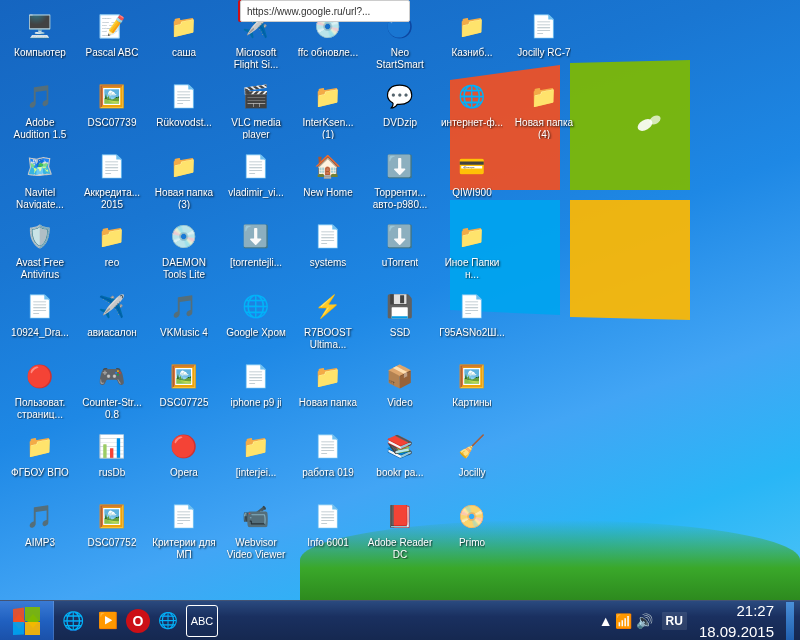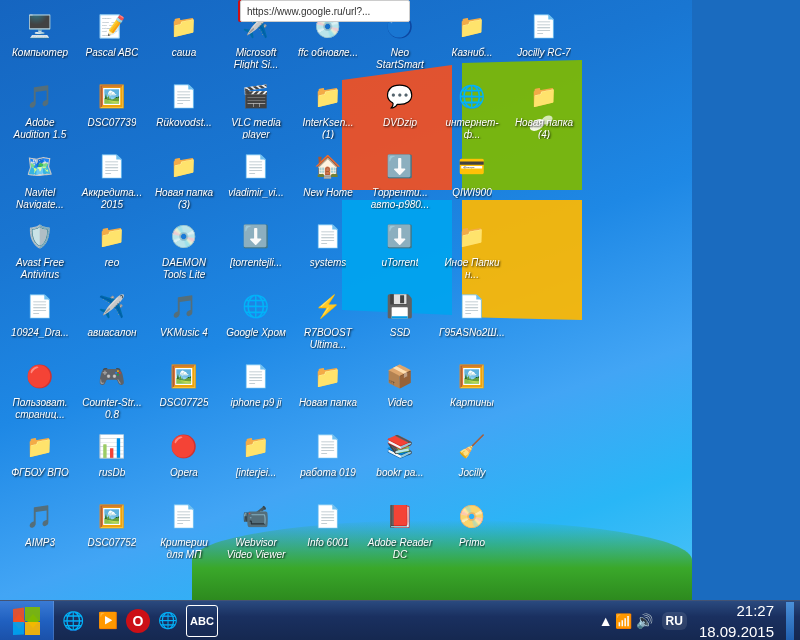--- a/index.html
+++ b/index.html
@@ -7,21 +7,21 @@
       width: 800px;
       height: 640px;
       overflow: hidden;
       font-family: 'Segoe UI', Arial, sans-serif;
       position: relative;
       background: #1a6bbf;
     }
 
     
     .desktop {
-      width: 692px;
+      width: 800px;
       height: 600px;
       position: relative;
       overflow: hidden;
       background: linear-gradient(160deg, #1565c0 0%, #1976d2 30%, #1e88e5 50%, #42a5f5 70%, #29b6f6 85%, #4fc3f7 100%);
     }
 
     
     .desktop-icons {
       position: absolute;
       top: 0;
@@ -62,21 +62,20 @@
     .icon-label {
       font-size: 10px;
       color: white;
       text-align: center;
       text-shadow: 1px 1px 2px rgba(0,0,0,0.9);
       line-height: 1.2;
       max-width: 66px;
       overflow: hidden;
       word-break: break-word;
       display: -webkit-box;
-      font-style: italic;
       -webkit-line-clamp: 2;
       -webkit-box-orient: vertical;
     }
 
     
     .taskbar {
       width: 800px;
       height: 40px;
       background: linear-gradient(to bottom, #2a4a7f 0%, #1a3060 40%, #152850 100%);
       position: absolute;
@@ -142,21 +141,21 @@
       color: white;
       cursor: pointer;
     }
 
     .lang-indicator {
       color: white;
       font-size: 12px;
       font-weight: bold;
       padding: 2px 4px;
       background: rgba(255,255,255,0.1);
-      border-radius: 6px;
+      border-radius: 1px;
     }
 
     .clock {
       color: white;
       font-size: 15px;
       text-align: right;
       line-height: 1.4;
       padding: 0 8px;
     }
 
@@ -489,21 +488,21 @@
       <path d="M1,15 L1,28 L12,27.5 L12,15 Z" fill="#00a4ef" opacity="0.9"></path>
       <path d="M13,15 L13,28 L28,28 L28,15 Z" fill="#ffb900" opacity="0.9"></path>
     </svg>
   </div>
 
   <div class="taskbar-icons">
     <div class="taskbar-icon" title="Internet Explorer" style="font-size:18px;">🌐</div>
     <div class="taskbar-icon" title="Media" style="font-size:16px;">▶️</div>
     <div class="taskbar-icon" style="font-size:16px; color:#cc0f16; font-weight:bold; background:#cc0f16; color:white; border-radius:50%; width:24px;height:24px;font-size:14px;">O</div>
     <div class="taskbar-icon" style="font-size:16px;">🌐</div>
-    <div class="taskbar-icon" style="font-size:11px;color:white;font-weight:bold;border:1px solid white;padding:1px 2px;">ABC</div>
+    <div class="taskbar-icon" style="font-size:11px;color:white;font-weight:normal;border:1px solid white;padding:1px 2px;">ABC</div>
   </div>
 
   <div class="taskbar-middle"></div>
 
   <div class="taskbar-right">
     <div class="system-tray">
       <span class="tray-icon">▲</span>
       <span class="tray-icon">📶</span>
       <span class="tray-icon">🔊</span>
     </div>

